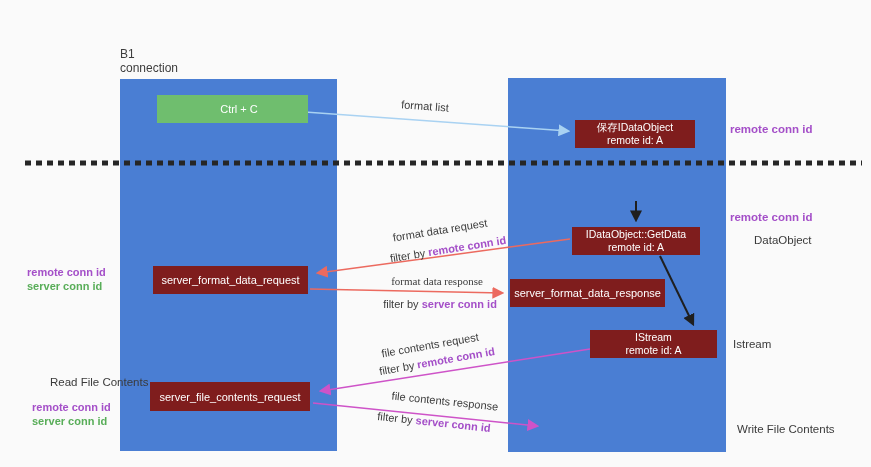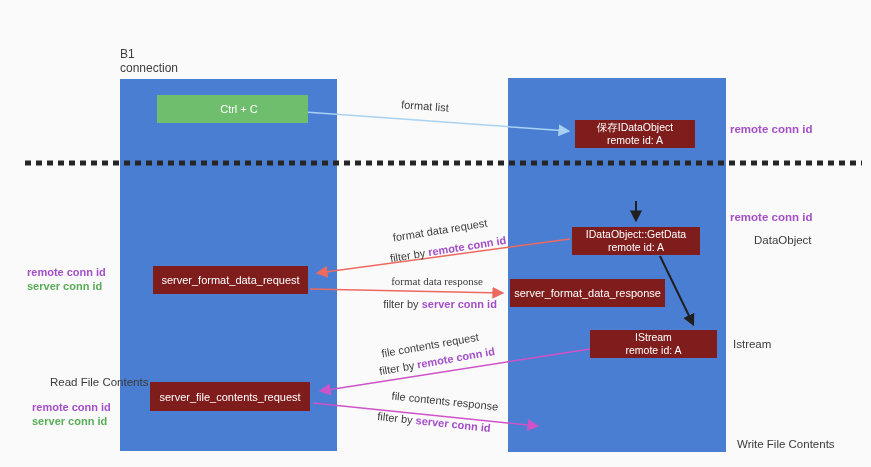--- a/index.html
+++ b/index.html
@@ -124,21 +124,21 @@
 
   <div class="node orange node-fmt-res">
     <div class="single">server_format_data_response</div>
   </div>
 
 
   <div class="side-label purple" style="left:730px;top:123px;">remote conn id</div>
   <div class="side-label purple" style="left:730px;top:211px;">remote conn id</div>
   <div class="side-label" style="left:730px;top:234px;margin-left:24px;">DataObject</div>
   <div class="side-label" style="left:733px;top:338px;">Istream</div>
-  <div class="side-label" style="left:737px;top:423px;margin-top:15px;">Write File Contents</div>
+  <div class="side-label" style="left:737px;top:423px;">Write File Contents</div>
 
   <div class="side-label purple" style="left:27px;top:266px;font-size:11px;">remote conn id</div>
   <div class="side-label greentx" style="left:27px;top:280px;font-size:11px;">server conn id</div>
   <div class="side-label" style="left:27px;top:376px;margin-left:23px;">Read File Contents</div>
   <div class="side-label purple" style="left:32px;top:401px;font-size:11px;">remote conn id</div>
   <div class="side-label greentx" style="left:32px;top:415px;font-size:11px;">server conn id</div>
 
   <div class="edge-label" style="left:425px;top:106px;transform:translate(-50%,-50%) rotate(4deg);">format list</div>
 
   <div class="edge-label" style="left:440px;top:230px;transform:translate(-50%,-50%) rotate(-9deg);">format data request</div>

